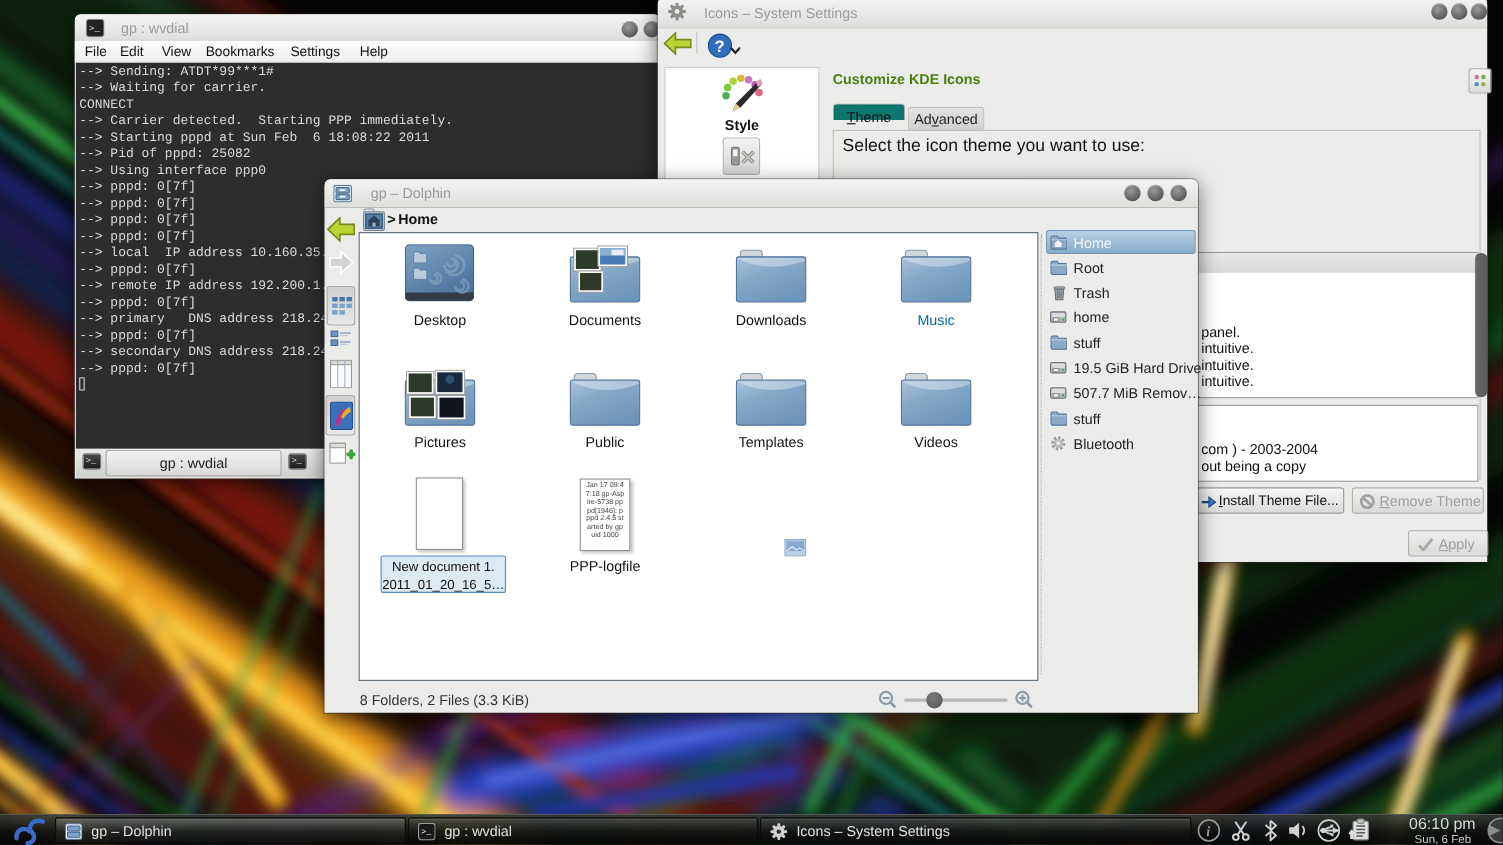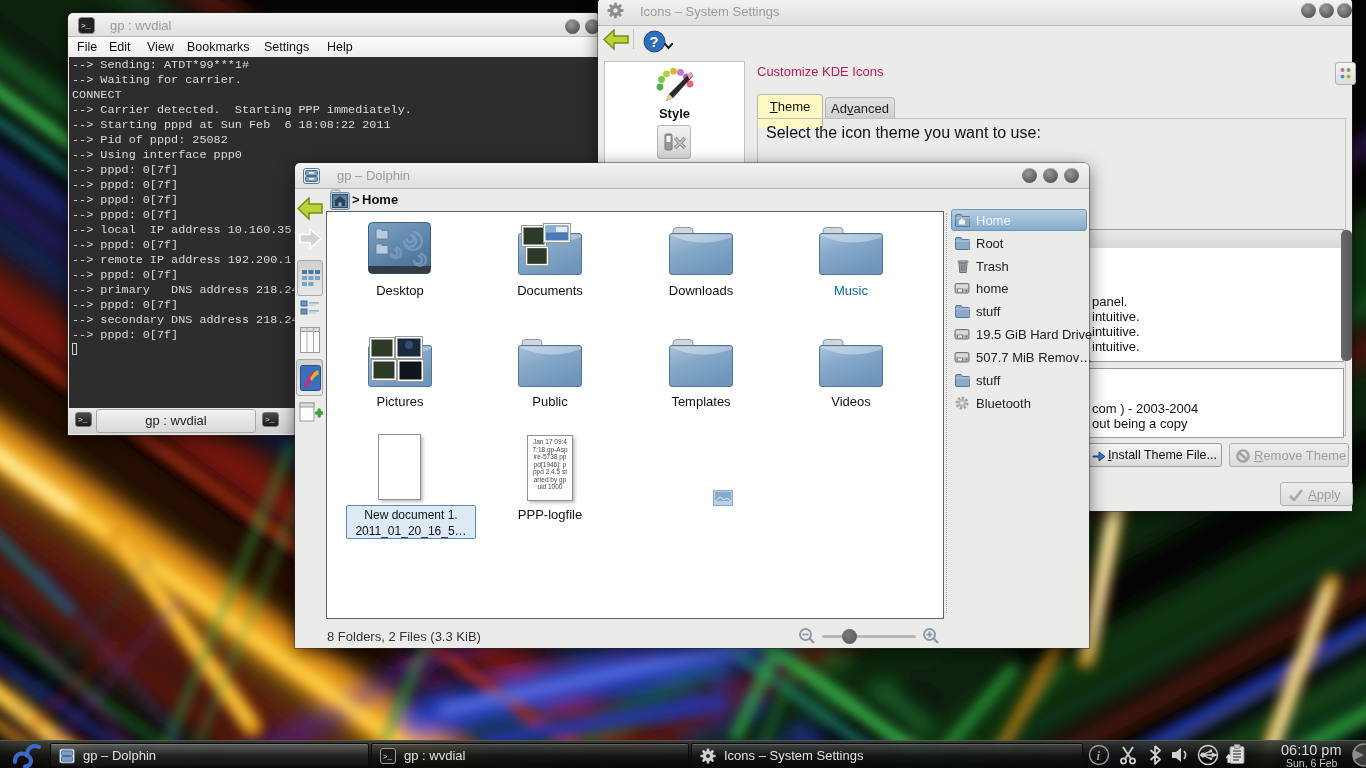--- a/index.html
+++ b/index.html
@@ -275,31 +275,31 @@
   <div class="abs" style="left:52px;top:63px;width:34px;height:34px;background:linear-gradient(#f2f2f0,#d5d5d3);border:1px solid #b5b5b3;border-radius:3px">
    <svg width="32" height="32" viewBox="0 0 32 32">
           <rect x="7" y="8" width="7" height="16" rx="1.5" fill="#9a9a98" stroke="#777"></rect>
           <rect x="8.5" y="10" width="4" height="6" fill="#f5f5f5"></rect>
           <path d="M17 22 L27 12 M17 12 L27 22" stroke="#8a8a88" stroke-width="3.4"></path>
           <path d="M17 22 L27 12 M17 12 L27 22" stroke="#c8c8c6" stroke-width="1.6"></path>
         </svg>
   </div>
  </div>
  
- <div class="abs" style="left:159px;top:66px;font-size:13px;font-weight:normal;color:#be185d">Customize KDE Icons</div>
+ <div class="abs" style="left:159px;top:66px;font-size:13px;font-weight:bold;color:#4d7c0f">Customize KDE Icons</div>
  <div class="abs" style="left:737px;top:64px;width:21px;height:23px;background:linear-gradient(#f5f5f3,#dcdcda);border:1px solid #b0b0ae;border-radius:3px">
   <svg width="19" height="21" viewBox="0 0 19 21">
         <circle cx="6.5" cy="7" r="2" fill="#d06a9a"></circle>
         <circle cx="12.5" cy="7" r="2" fill="#6ab04a"></circle>
         <circle cx="6.5" cy="13.5" r="2" fill="#5a8ac8"></circle>
         <circle cx="12.5" cy="13.5" r="2" fill="#9ab04a"></circle>
       </svg>
  </div>
  
- <div class="abs" style="left:159px;top:96px;width:66px;height:34px;background:#fef9c3;border:1px solid #b5b5b3;border-bottom:none;border-radius:4px 4px 0 0;font-size:13px;text-align:center;line-height:24px;color:#111"><u>T</u>heme</div>
+ <div class="abs" style="left:159px;top:96px;width:66px;height:15px;background:#0f766e;border:1px solid #b5b5b3;border-bottom:none;border-radius:4px 4px 0 0;font-size:13px;text-align:center;line-height:24px;color:#111"><u>T</u>heme</div>
  <div class="abs" style="left:227px;top:99px;width:70px;height:22px;background:linear-gradient(#e2e2e0,#d0d0ce);border:1px solid #b5b5b3;border-bottom:none;border-radius:4px 4px 0 0;font-size:13px;text-align:center;line-height:21px;color:#222">Ad<u>v</u>anced</div>
  
  <div class="abs" style="left:159px;top:120px;width:589px;height:318px;border:1px solid #c0c0be"></div>
  <div class="abs" style="left:168px;top:126px;font-size:16px;color:#111">Select the icon theme you want to use:</div>
  
  <div class="abs" style="left:168px;top:231px;width:578px;height:133px;background:#fff;border:1px solid #9a9a98">
   <div class="abs" style="left:0;top:0;width:100%;height:18px;background:linear-gradient(#e8e8e6,#d8d8d6)"></div>
   <div class="abs nw" style="left:325px;top:64px;font-size:13px;color:#111">panel.</div>
   <div class="abs nw" style="left:325px;top:79px;font-size:13px;color:#111">intuitive.</div>
   <div class="abs nw" style="left:325px;top:94px;font-size:13px;color:#111">intuitive.</div>
@@ -479,21 +479,21 @@
  <svg class="abs" style="left:522px;top:171px" width="68" height="56">
       <use href="#folder"></use>
     </svg>
  <div class="abs" style="left:55px;top:231px;width:100px;text-align:center;font-size:13px;color:#111">Pictures</div>
  <div class="abs" style="left:205px;top:231px;width:100px;text-align:center;font-size:13px;color:#111">Public</div>
  <div class="abs" style="left:356px;top:231px;width:100px;text-align:center;font-size:13px;color:#111">Templates</div>
  <div class="abs" style="left:506px;top:231px;width:100px;text-align:center;font-size:13px;color:#111">Videos</div>
  
  <div class="abs" style="left:83px;top:271px;width:43px;height:66px;background:#fff;border:1px solid #909090;box-shadow:2px 2px 3px rgba(0,0,0,0.25)"></div>
  <div class="abs" style="left:232px;top:272px;width:46px;height:66px;background:#fff;border:1px solid #909090;box-shadow:2px 2px 3px rgba(0,0,0,0.25);font-size:6.5px;line-height:7.5px;color:#444;padding:2px 1px;text-align:center;overflow:hidden">Jan 17 09:4 7:18 gp-Asp ire-5738 pp pd[1946]: p ppd 2.4.5 st arted by gp uid 1000</div>
- <div class="abs" style="left:51px;top:342px;width:130px;height:34px;background:#dceaf6;border:1px solid #5a8ab8;border-radius:2px;font-size:12px;color:#111;text-align:center;line-height:15.5px;padding-top:2px">New document 1.<br>2011_01_20_16_5…</div>
+ <div class="abs" style="left:51px;top:342px;width:114px;height:34px;background:#dceaf6;border:1px solid #5a8ab8;border-radius:2px;font-size:12px;color:#111;text-align:center;line-height:15.5px;padding-top:2px">New document 1.<br>2011_01_20_16_5…</div>
  <div class="abs" style="left:205px;top:344px;width:100px;text-align:center;font-size:13px;color:#111">PPP-logfile</div>
  <svg class="abs" style="left:418px;top:327px" width="20" height="16" viewBox="0 0 20 16">
       <rect x="0.5" y="0.5" width="19" height="15" fill="#b8d0e8" stroke="#88a8c8"></rect>
       <rect x="2" y="2" width="16" height="9" fill="#88aacc"></rect>
       <path d="M2 11 l5 -4 l4 3 l3 -2 l4 3" stroke="#dce8f4" fill="none"></path>
     </svg>
  
  <div class="abs" style="left:656px;top:46px;width:136px;height:22px;border-radius:3px;background:linear-gradient(#b8cfe2,#86abc9);border:1px solid #6e94b6"></div>
  <svg class="abs" style="left:659px;top:49px" width="16" height="16" viewBox="0 0 16 16">
       <use href="#sfolder"></use>

